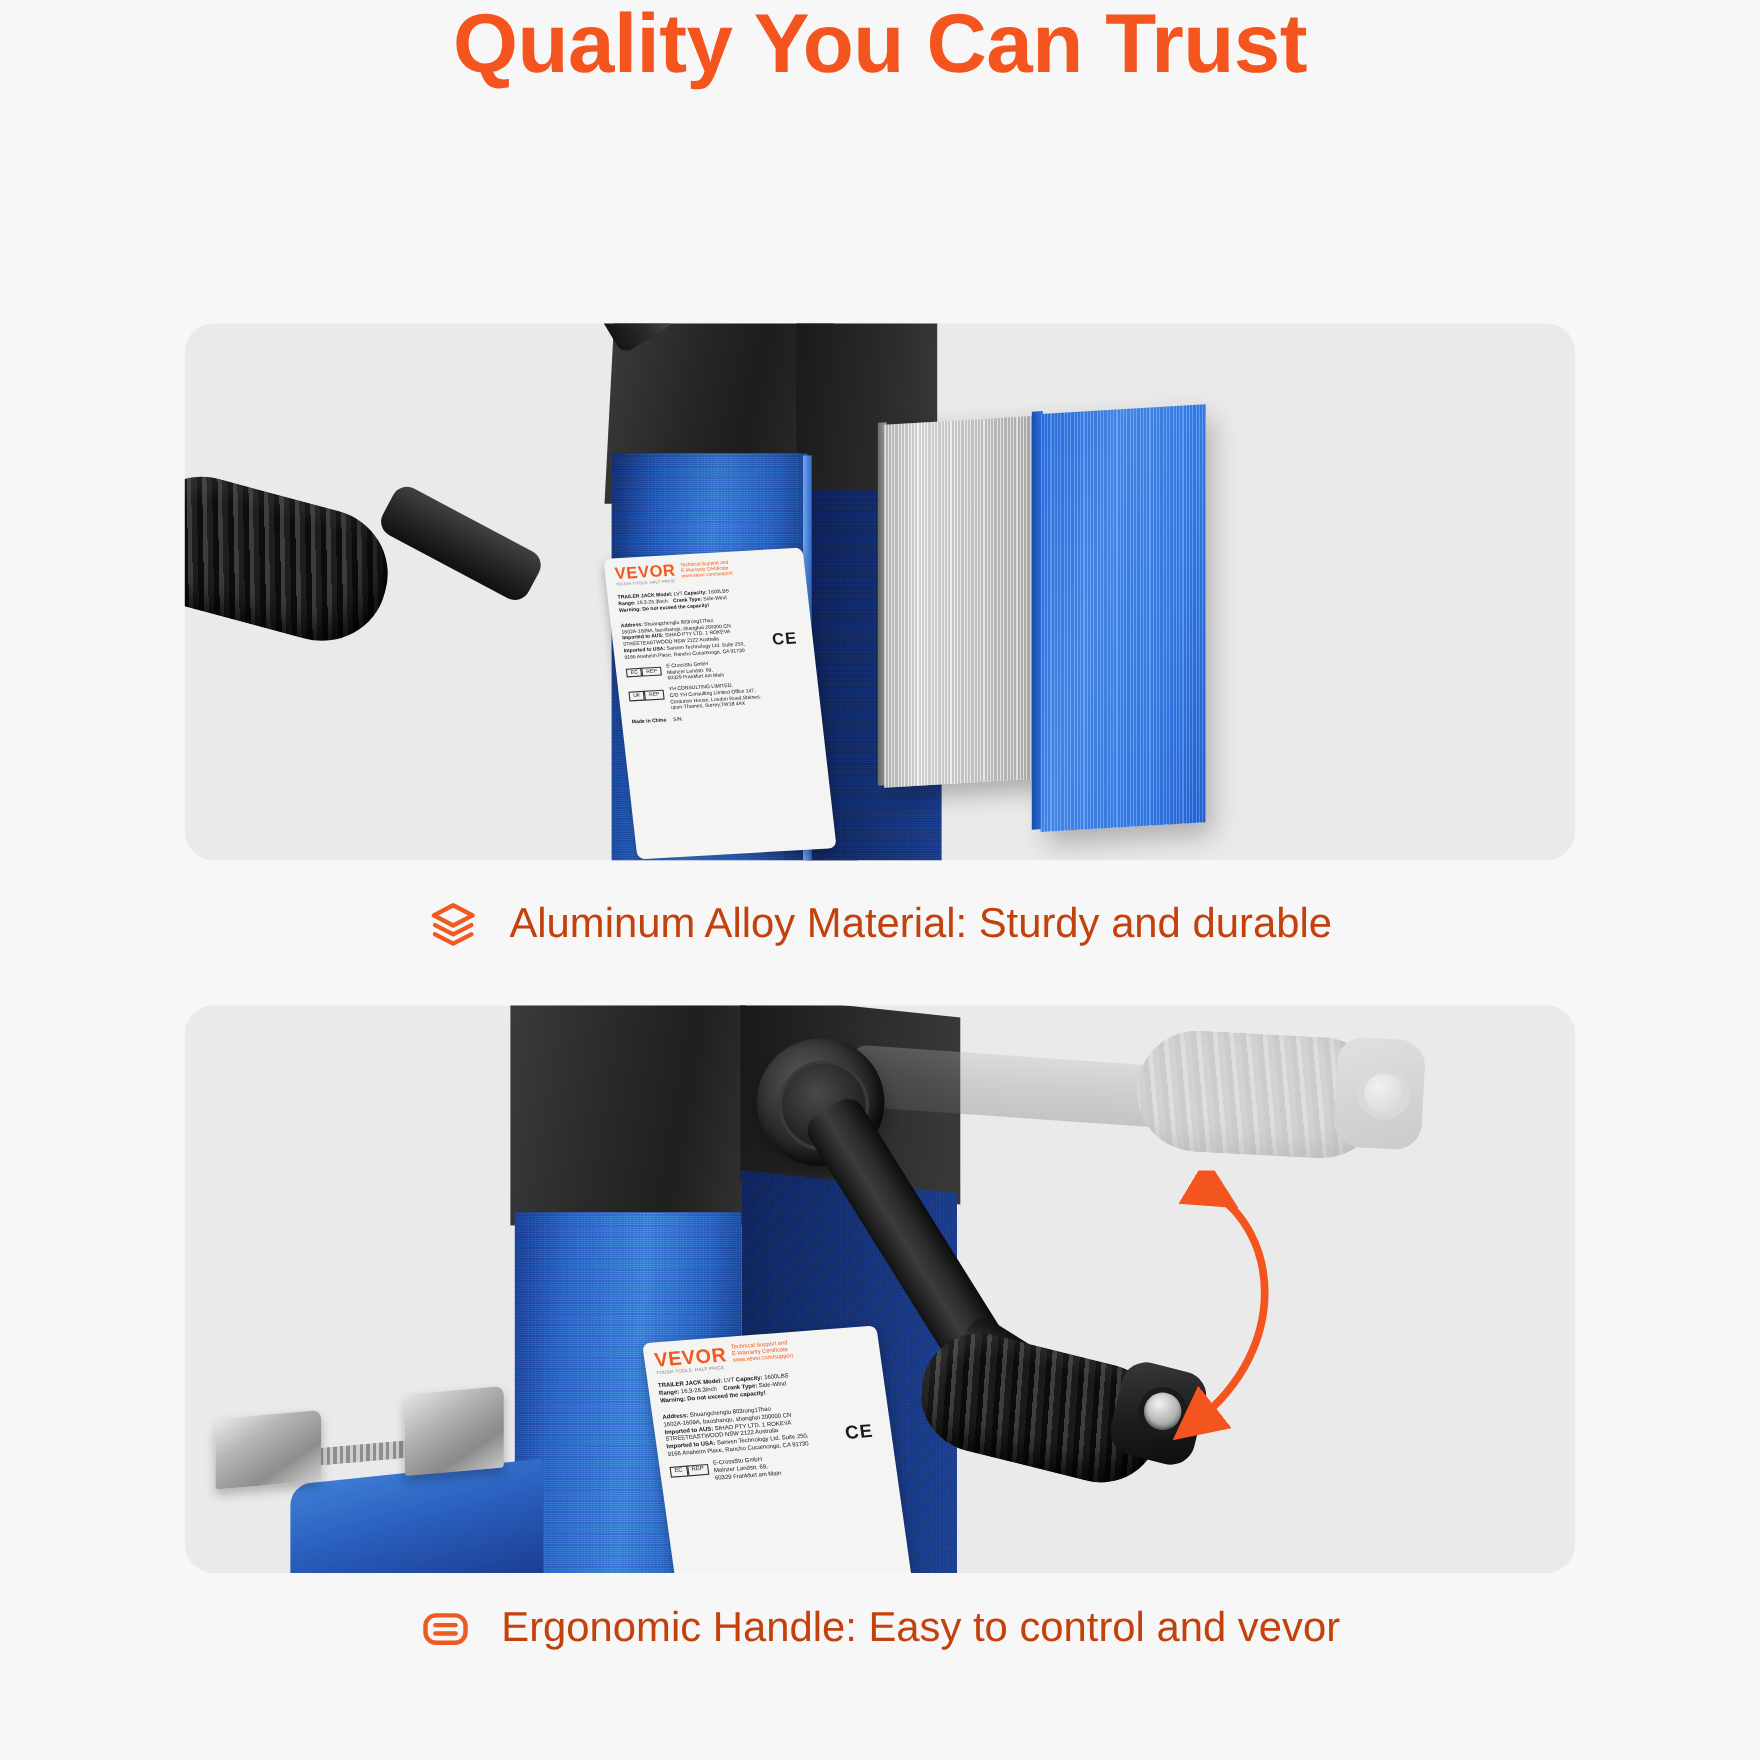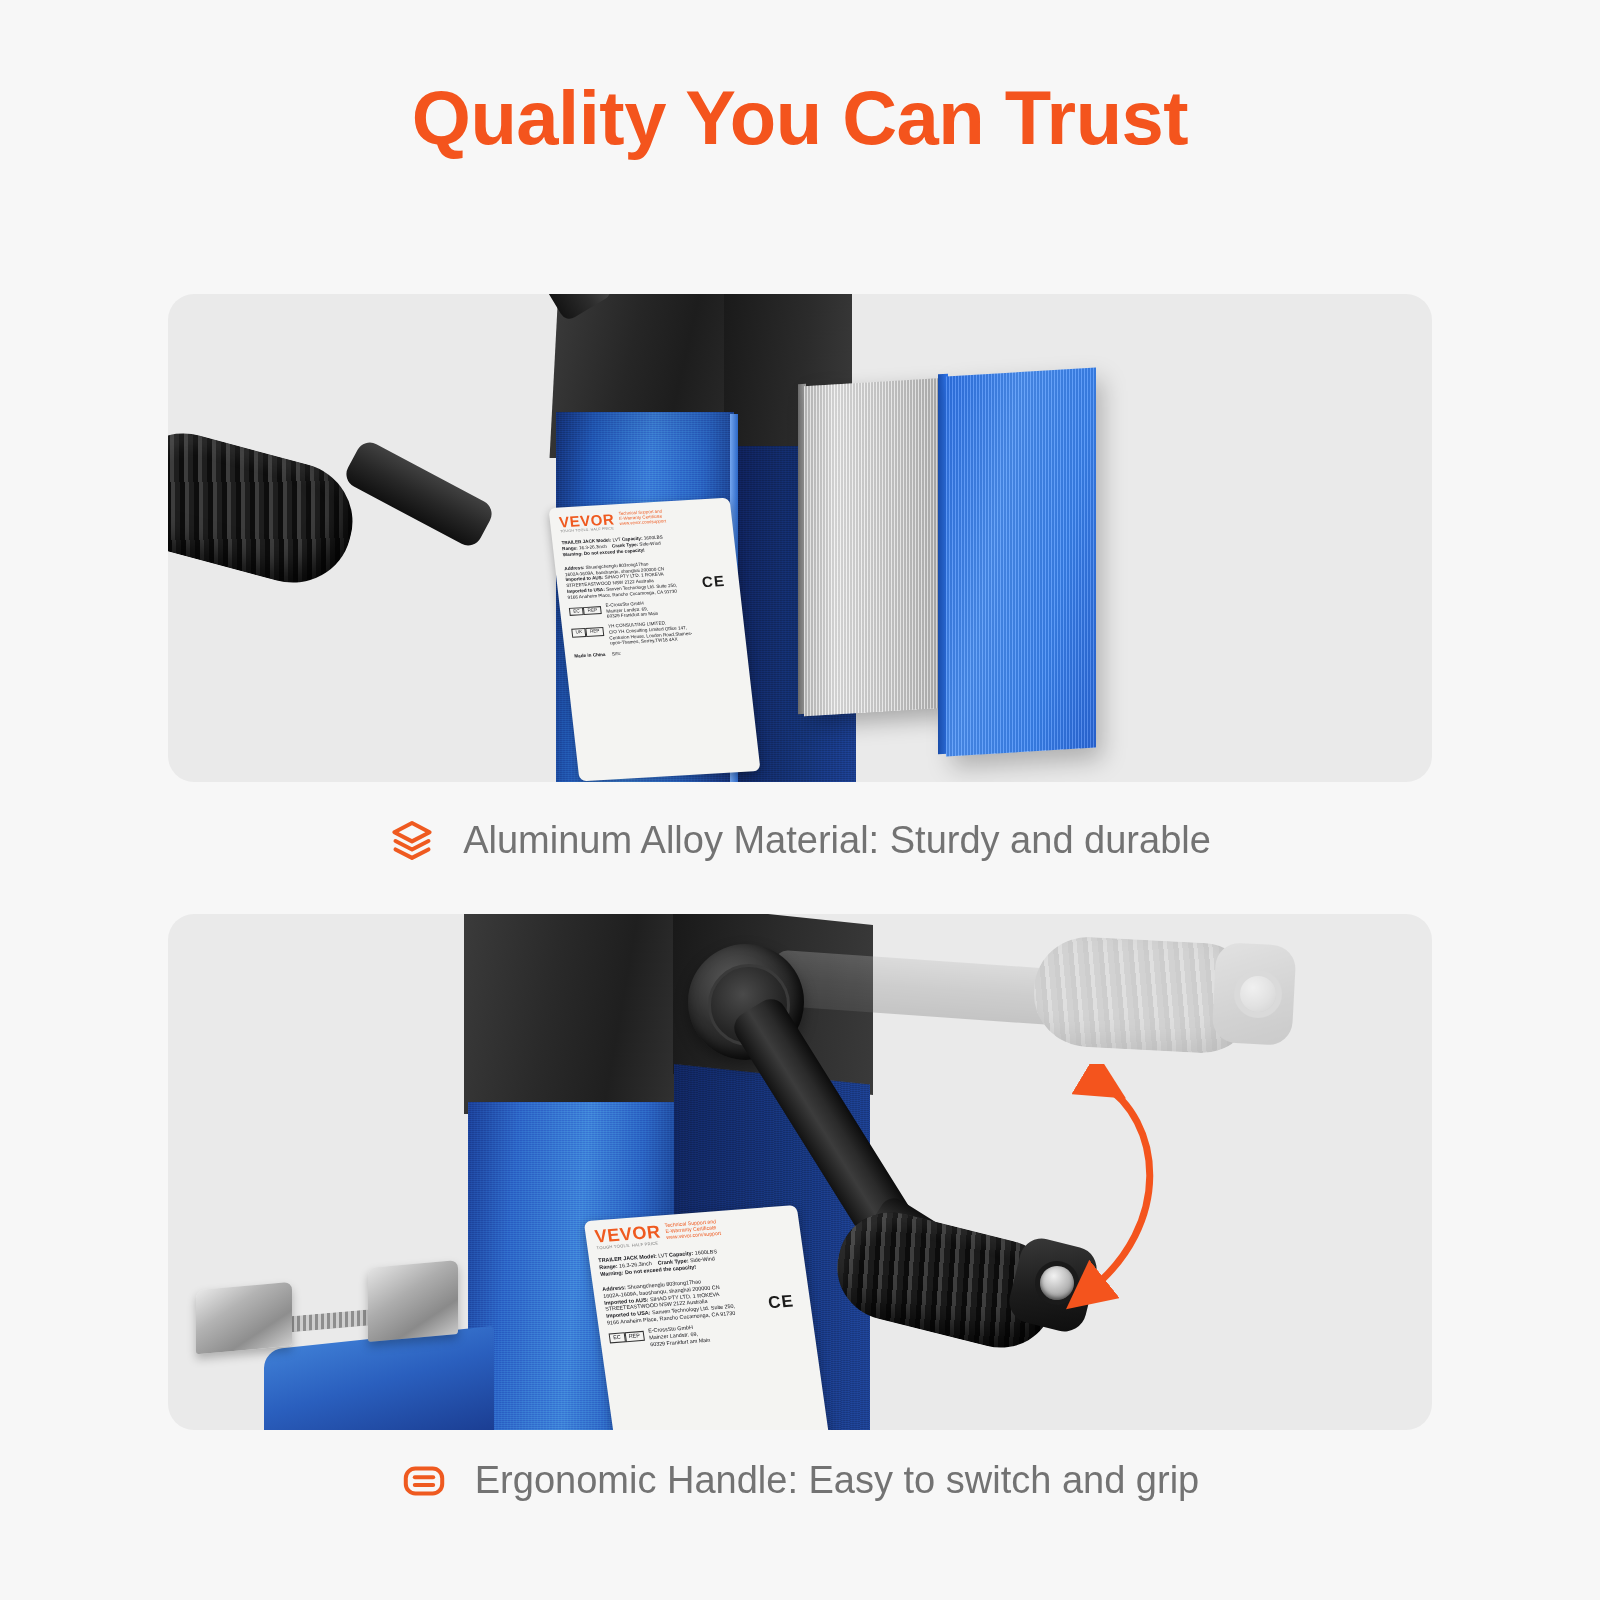--- a/index.html
+++ b/index.html
@@ -5,21 +5,21 @@
   html,body{margin:0;padding:0;}
   body{
     width:1600px;height:1600px;
     background:#f7f7f7;
     font-family:"Liberation Sans", sans-serif;
     overflow:hidden;
     position:relative;
   }
 
   
-  .header{ width:100%; text-align:center; padding-top:78px; }
+  .header{ width:100%; text-align:center; }
   .title{
     font-size:76px; font-weight:bold; color:#f4541d;
     letter-spacing:-0.5px; line-height:1.05; margin:0;
     font-family:"Liberation Sans", sans-serif;
   }
   .subtitle{
     font-size:38px; color:#2b2b2b; margin:22px 0 0 0;
     font-weight:normal; line-height:1.2;
   }
 
@@ -31,21 +31,21 @@
   #panel-1{ top:294px; height:488px; }
   #panel-2{ top:914px; height:516px; }
 
   
   .caption-row{
     position:absolute; left:0; width:1600px;
     display:flex; align-items:center; justify-content:center; gap:28px;
   }
   #caption-1{ top:808px; height:66px; }
   #caption-2{ top:1448px; height:66px; }
-  .caption-text{ font-size:38px; color:#737373; line-height:1.2; white-space:nowrap;}
+  .caption-text{ font-size:38px; color:#c2410c; line-height:1.2; white-space:nowrap;}
   .cap-icon{ width:46px; height:46px; display:block; flex:none; }
 
   
   .ph{ position:absolute; inset:0; }
 
   
   .p1-cap{
     position:absolute; left:386px; top:-6px; width:200px; height:170px;
     background:linear-gradient(100deg,#3a3a3a 0%,#262626 38%,#1d1d1d 62%,#2e2e2e 100%);
     transform:skewX(-3deg);
@@ -548,14 +548,14 @@
 
   </div>
 </div>
 
 <div class="caption-row" id="caption-2">
   <svg class="cap-icon" viewBox="0 0 24 24">
     <rect x="2.5" y="5.5" width="19" height="13" rx="5" ry="5" fill="none" stroke="#ef5a20" stroke-width="2.1"></rect>
     <line x1="7.2" y1="10.1" x2="16.8" y2="10.1" stroke="#ef5a20" stroke-width="2.1" stroke-linecap="round"></line>
     <line x1="7.2" y1="14.1" x2="16.8" y2="14.1" stroke="#ef5a20" stroke-width="2.1" stroke-linecap="round"></line>
   </svg>
-  <div class="caption-text">Ergonomic Handle: Easy to switch and grip</div>
+  <div class="caption-text">Ergonomic Handle: Easy to control and vevor</div>
 </div>
 
 </body></html>

